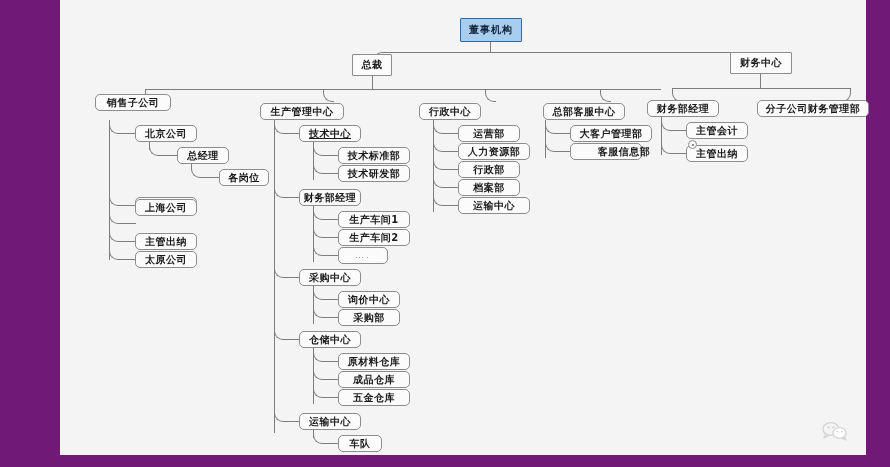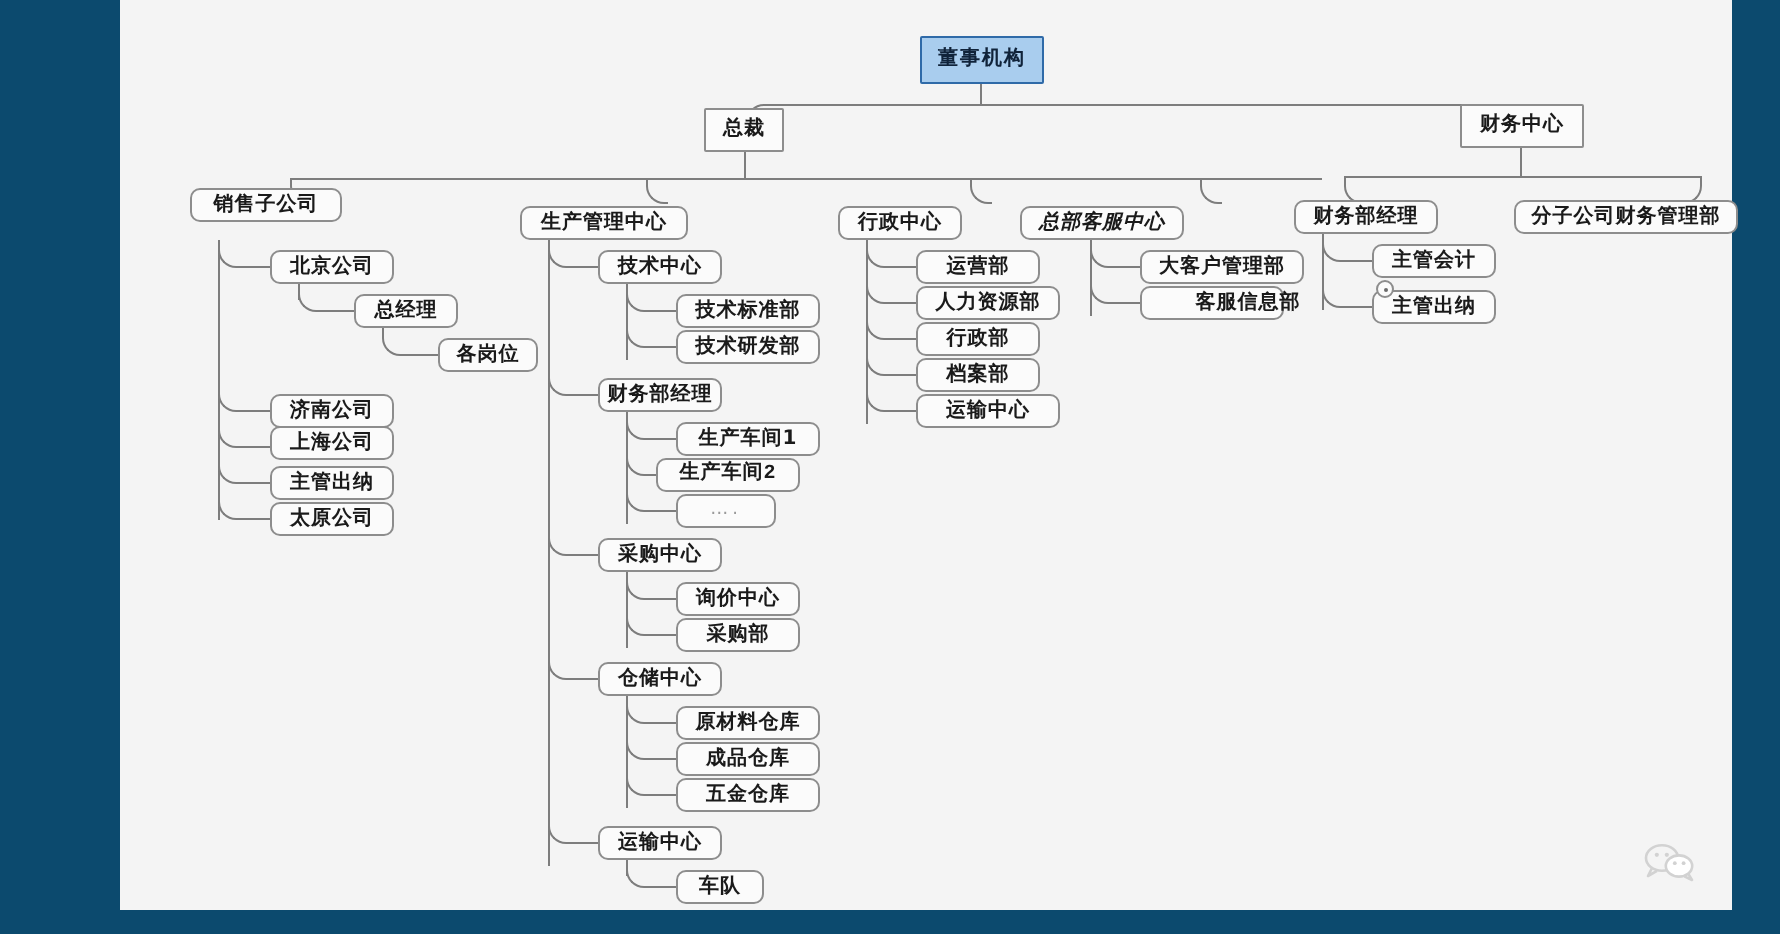--- a/index.html
+++ b/index.html
@@ -2,21 +2,21 @@
 <html><head>
 <meta charset="utf-8">
 <title>Org Chart</title>
 <style>
   html,body{margin:0;padding:0;}
   body{
     width:890px;height:467px;overflow:hidden;
     background:#ffffff;
     font-family:"DejaVu Sans","Liberation Sans",sans-serif;
   }
-  #stage{position:relative;width:890px;height:467px;background:#0c4a6e;text-align:right;}
+  #stage{position:relative;width:890px;height:467px;background:#701a75;text-align:right;}
   #canvas{
     position:absolute;left:60px;top:0;width:806px;height:455px;
     background:#f4f4f4;
   }
   
   .node{
     position:absolute;
     box-sizing:border-box;
     background:#fbfbfb;
     border:1px solid #8d8d8d;
@@ -130,54 +130,54 @@
     <div class="elbow" style="left:131px;top:164px;width:18px;height:13px;"></div>
     <div class="ln lh" style="left:148px;top:177px;width:12px;"></div>
     <div class="node" style="left:159px;top:169px;width:50px;height:17px;">各岗位</div>
 
     <div class="elbow" style="left:49px;top:193px;width:18px;height:12px;"></div>
     <div class="ln lh" style="left:66px;top:205px;width:10px;"></div>
     <div class="node" style="left:75px;top:197px;width:62px;height:17px;">济南公司</div>
 
     <div class="elbow" style="left:49px;top:211px;width:18px;height:12px;"></div>
     <div class="ln lh" style="left:66px;top:223px;width:10px;"></div>
-    <div class="node" style="left:75px;top:213px;width:62px;height:17px;">上海公司</div>
+    <div class="node" style="left:75px;top:199px;width:62px;height:17px;">上海公司</div>
 
     <div class="elbow" style="left:49px;top:229px;width:18px;height:12px;"></div>
     <div class="ln lh" style="left:66px;top:241px;width:10px;"></div>
     <div class="node" style="left:75px;top:233px;width:62px;height:17px;">主管出纳</div>
 
     <div class="elbow" style="left:49px;top:247px;width:18px;height:12px;"></div>
     <div class="ln lh" style="left:66px;top:259px;width:10px;"></div>
     <div class="node" style="left:75px;top:251px;width:62px;height:17px;">太原公司</div>
 
     <div class="node" style="left:200px;top:103px;width:84px;height:17px;">生产管理中心</div>
     <div class="ln lv" style="left:214px;top:120px;height:313px;"></div>
 
     <div class="elbow" style="left:214px;top:121px;width:18px;height:12px;"></div>
     <div class="ln lh" style="left:231px;top:133px;width:9px;"></div>
-    <div class="node" style="left:239px;top:125px;width:62px;height:17px;">技术中心</div>
+    <div class="node" style="left:239px;top:125px;width:62px;height:17px;text-decoration:underline;">技术中心</div>
     <div class="ln lv" style="left:253px;top:142px;height:38px;"></div>
     <div class="elbow" style="left:253px;top:143px;width:18px;height:12px;"></div>
     <div class="ln lh" style="left:270px;top:155px;width:9px;"></div>
     <div class="node" style="left:278px;top:147px;width:72px;height:17px;">技术标准部</div>
     <div class="elbow" style="left:253px;top:161px;width:18px;height:12px;"></div>
     <div class="ln lh" style="left:270px;top:173px;width:9px;"></div>
     <div class="node" style="left:278px;top:165px;width:72px;height:17px;">技术研发部</div>
 
     <div class="elbow" style="left:214px;top:185px;width:18px;height:12px;"></div>
     <div class="ln lh" style="left:231px;top:197px;width:9px;"></div>
     <div class="node" style="left:239px;top:189px;width:62px;height:17px;">财务部经理</div>
     <div class="ln lv" style="left:253px;top:206px;height:56px;"></div>
     <div class="elbow" style="left:253px;top:207px;width:18px;height:12px;"></div>
     <div class="ln lh" style="left:270px;top:219px;width:9px;"></div>
     <div class="node" style="left:278px;top:211px;width:72px;height:17px;">生产车间1</div>
     <div class="elbow" style="left:253px;top:225px;width:18px;height:12px;"></div>
     <div class="ln lh" style="left:270px;top:237px;width:9px;"></div>
-    <div class="node" style="left:268px;top:229px;width:72px;height:17px;font-family:Liberation Mono, monospace;">生产车间2</div>
+    <div class="node" style="left:278px;top:229px;width:72px;height:17px;">生产车间2</div>
     <div class="elbow" style="left:253px;top:243px;width:18px;height:12px;"></div>
     <div class="ln lh" style="left:270px;top:255px;width:9px;"></div>
     <div class="node dots" style="left:278px;top:247px;width:50px;height:17px;">….</div>
 
     <div class="elbow" style="left:214px;top:265px;width:18px;height:12px;"></div>
     <div class="ln lh" style="left:231px;top:277px;width:9px;"></div>
     <div class="node" style="left:239px;top:269px;width:62px;height:17px;">采购中心</div>
     <div class="ln lv" style="left:253px;top:286px;height:38px;"></div>
     <div class="elbow" style="left:253px;top:287px;width:18px;height:12px;"></div>
     <div class="ln lh" style="left:270px;top:299px;width:9px;"></div>
@@ -219,21 +219,21 @@
     <div class="elbow" style="left:373px;top:157px;width:18px;height:12px;"></div>
     <div class="ln lh" style="left:390px;top:169px;width:9px;"></div>
     <div class="node" style="left:398px;top:161px;width:62px;height:17px;">行政部</div>
     <div class="elbow" style="left:373px;top:175px;width:18px;height:12px;"></div>
     <div class="ln lh" style="left:390px;top:187px;width:9px;"></div>
     <div class="node" style="left:398px;top:179px;width:62px;height:17px;">档案部</div>
     <div class="elbow" style="left:373px;top:193px;width:18px;height:12px;"></div>
     <div class="ln lh" style="left:390px;top:205px;width:9px;"></div>
     <div class="node" style="left:398px;top:197px;width:72px;height:17px;">运输中心</div>
 
-    <div class="node" style="left:450px;top:103px;width:82px;height:17px;font-style:italic;">总部客服中心</div>
+    <div class="node" style="left:483px;top:103px;width:82px;height:17px;">总部客服中心</div>
     <div class="ln lv" style="left:485px;top:120px;height:38px;"></div>
     <div class="elbow" style="left:485px;top:121px;width:18px;height:12px;"></div>
     <div class="ln lh" style="left:502px;top:133px;width:9px;"></div>
     <div class="node" style="left:510px;top:125px;width:82px;height:17px;">大客户管理部</div>
     <div class="elbow" style="left:485px;top:139px;width:18px;height:12px;"></div>
     <div class="ln lh" style="left:502px;top:151px;width:9px;"></div>
     <div class="node" style="left:510px;top:143px;width:72px;height:17px;padding-left:36px;">客服信息部</div>
 
     <div class="node" style="left:587px;top:100px;width:72px;height:17px;">财务部经理</div>
     <div class="ln lv" style="left:601px;top:117px;height:38px;"></div>

